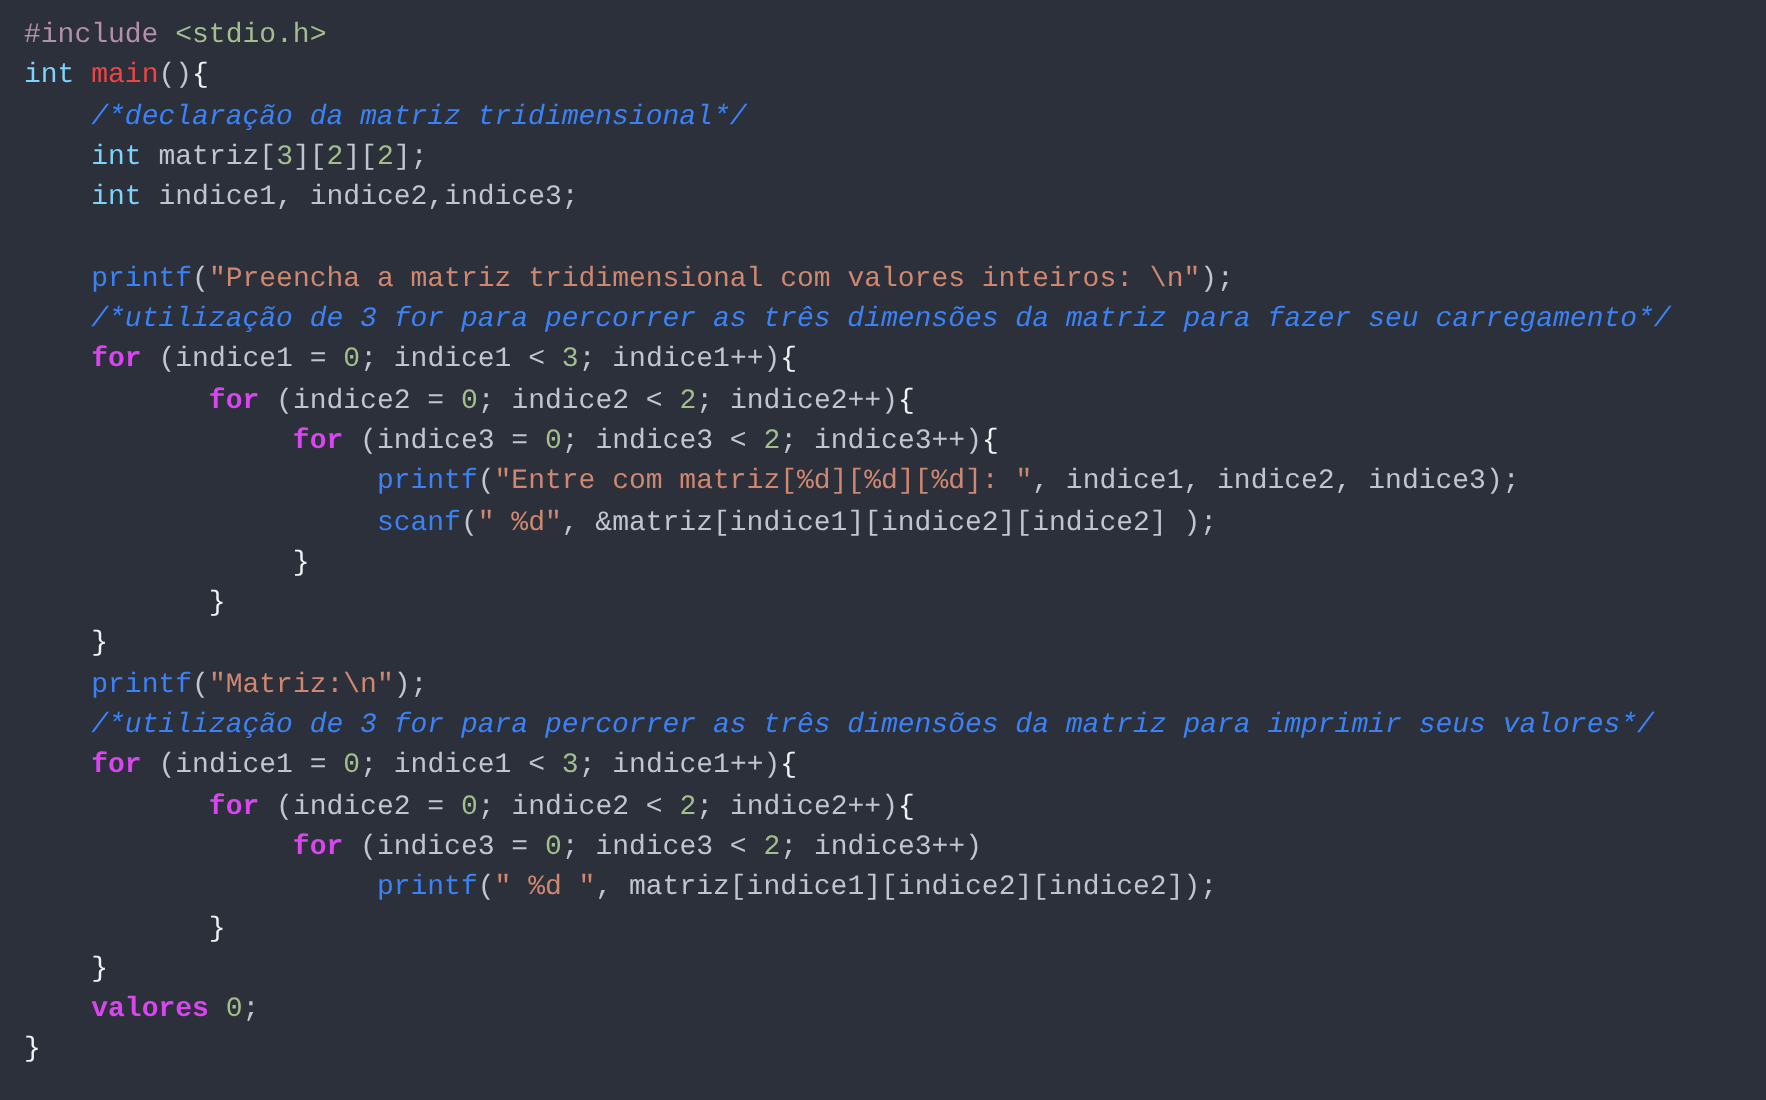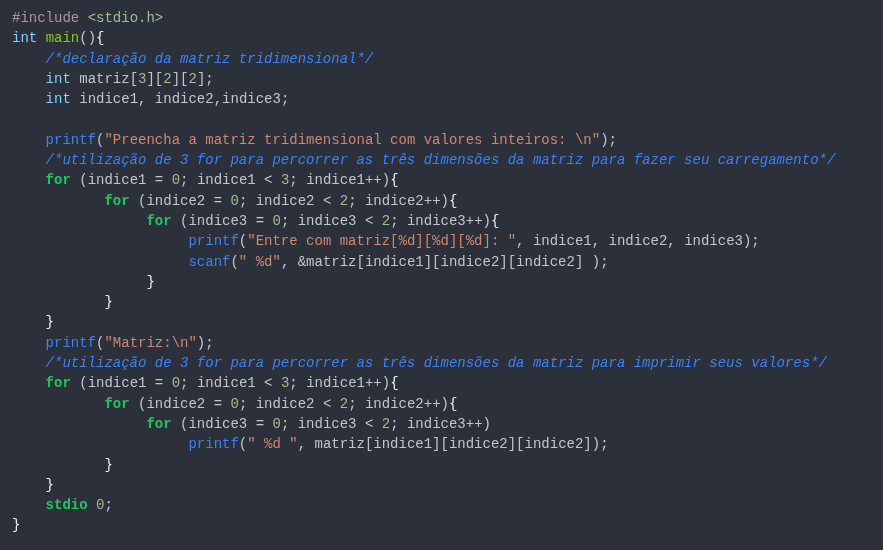--- a/index.html
+++ b/index.html
@@ -17,23 +17,23 @@
       width: 883px;
       height: 550px;
       overflow: hidden;
     }
     .code-container {
       white-space: pre;
     }
     .preprocessor { color: #b48ead; }
     .include-path { color: #a3be8c; margin-top: 13px; }
     .type { color: #7dd3fc; }
-    .function-name { color: #84cc16; }
+    .function-name { color: #ef4444; }
     .comment { color: #3b82f6; font-style: italic; }
-    .keyword { color: #22c55e; font-weight: bold; }
+    .keyword { color: #d946ef; font-weight: bold; }
     .func-call { color: #3b82f6; }
     .string { color: #d08770; }
     .number { color: #a3be8c; }
     .operator { color: #c0c5ce; }
     .punct { color: #c0c5ce; }
     .paren { color: #c0c5ce; }
     .brace { color: #eff1f5; }
     .bracket { color: #c0c5ce; }
     .var { color: #c0c5ce; }
   </style>
@@ -57,14 +57,14 @@
            <span class="brace">}</span>
     <span class="brace">}</span>
     <span class="func-call">printf</span><span class="paren">(</span><span class="string">"Matriz:\n"</span><span class="paren">)</span><span class="punct">;</span>
     <span class="comment">/*utilização de 3 for para percorrer as três dimensões da matriz para imprimir seus valores*/</span>
     <span class="keyword">for</span> <span class="paren">(</span><span class="var">indice1</span> <span class="operator">=</span> <span class="number">0</span><span class="punct">;</span> <span class="var">indice1</span> <span class="operator">&lt;</span> <span class="number">3</span><span class="punct">;</span> <span class="var">indice1</span><span class="operator">++</span><span class="paren">)</span><span class="brace">{</span>
            <span class="keyword">for</span> <span class="paren">(</span><span class="var">indice2</span> <span class="operator">=</span> <span class="number">0</span><span class="punct">;</span> <span class="var">indice2</span> <span class="operator">&lt;</span> <span class="number">2</span><span class="punct">;</span> <span class="var">indice2</span><span class="operator">++</span><span class="paren">)</span><span class="brace">{</span>
                 <span class="keyword">for</span> <span class="paren">(</span><span class="var">indice3</span> <span class="operator">=</span> <span class="number">0</span><span class="punct">;</span> <span class="var">indice3</span> <span class="operator">&lt;</span> <span class="number">2</span><span class="punct">;</span> <span class="var">indice3</span><span class="operator">++</span><span class="paren">)</span>
                      <span class="func-call">printf</span><span class="paren">(</span><span class="string">" %d "</span><span class="var">, matriz[indice1][indice2][indice2]</span><span class="paren">)</span><span class="punct">;</span>
            <span class="brace">}</span>
     <span class="brace">}</span>
-    <span class="keyword">stdio</span> <span class="number">0</span><span class="punct">;</span>
+    <span class="keyword">valores</span> <span class="number">0</span><span class="punct">;</span>
 <span class="brace">}</span></div>
 
 </body></html>

